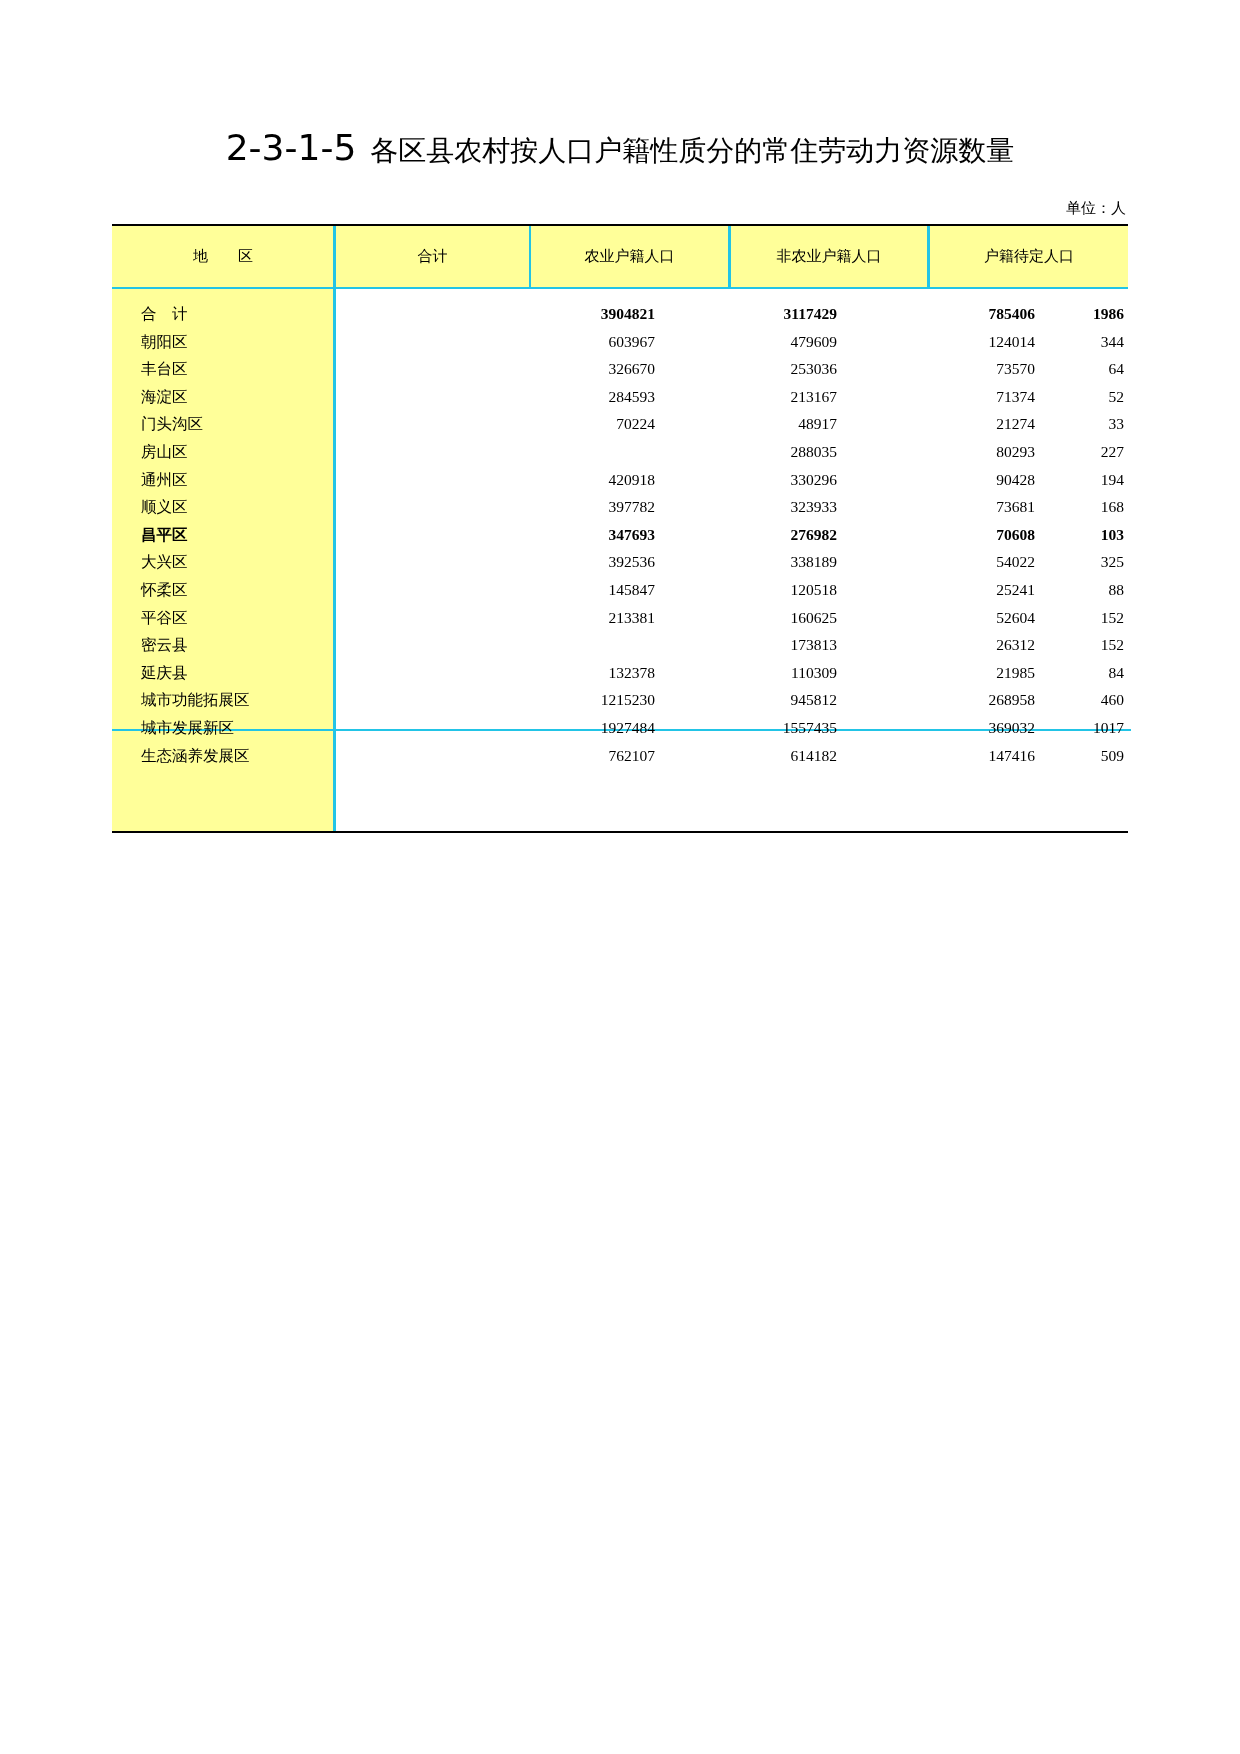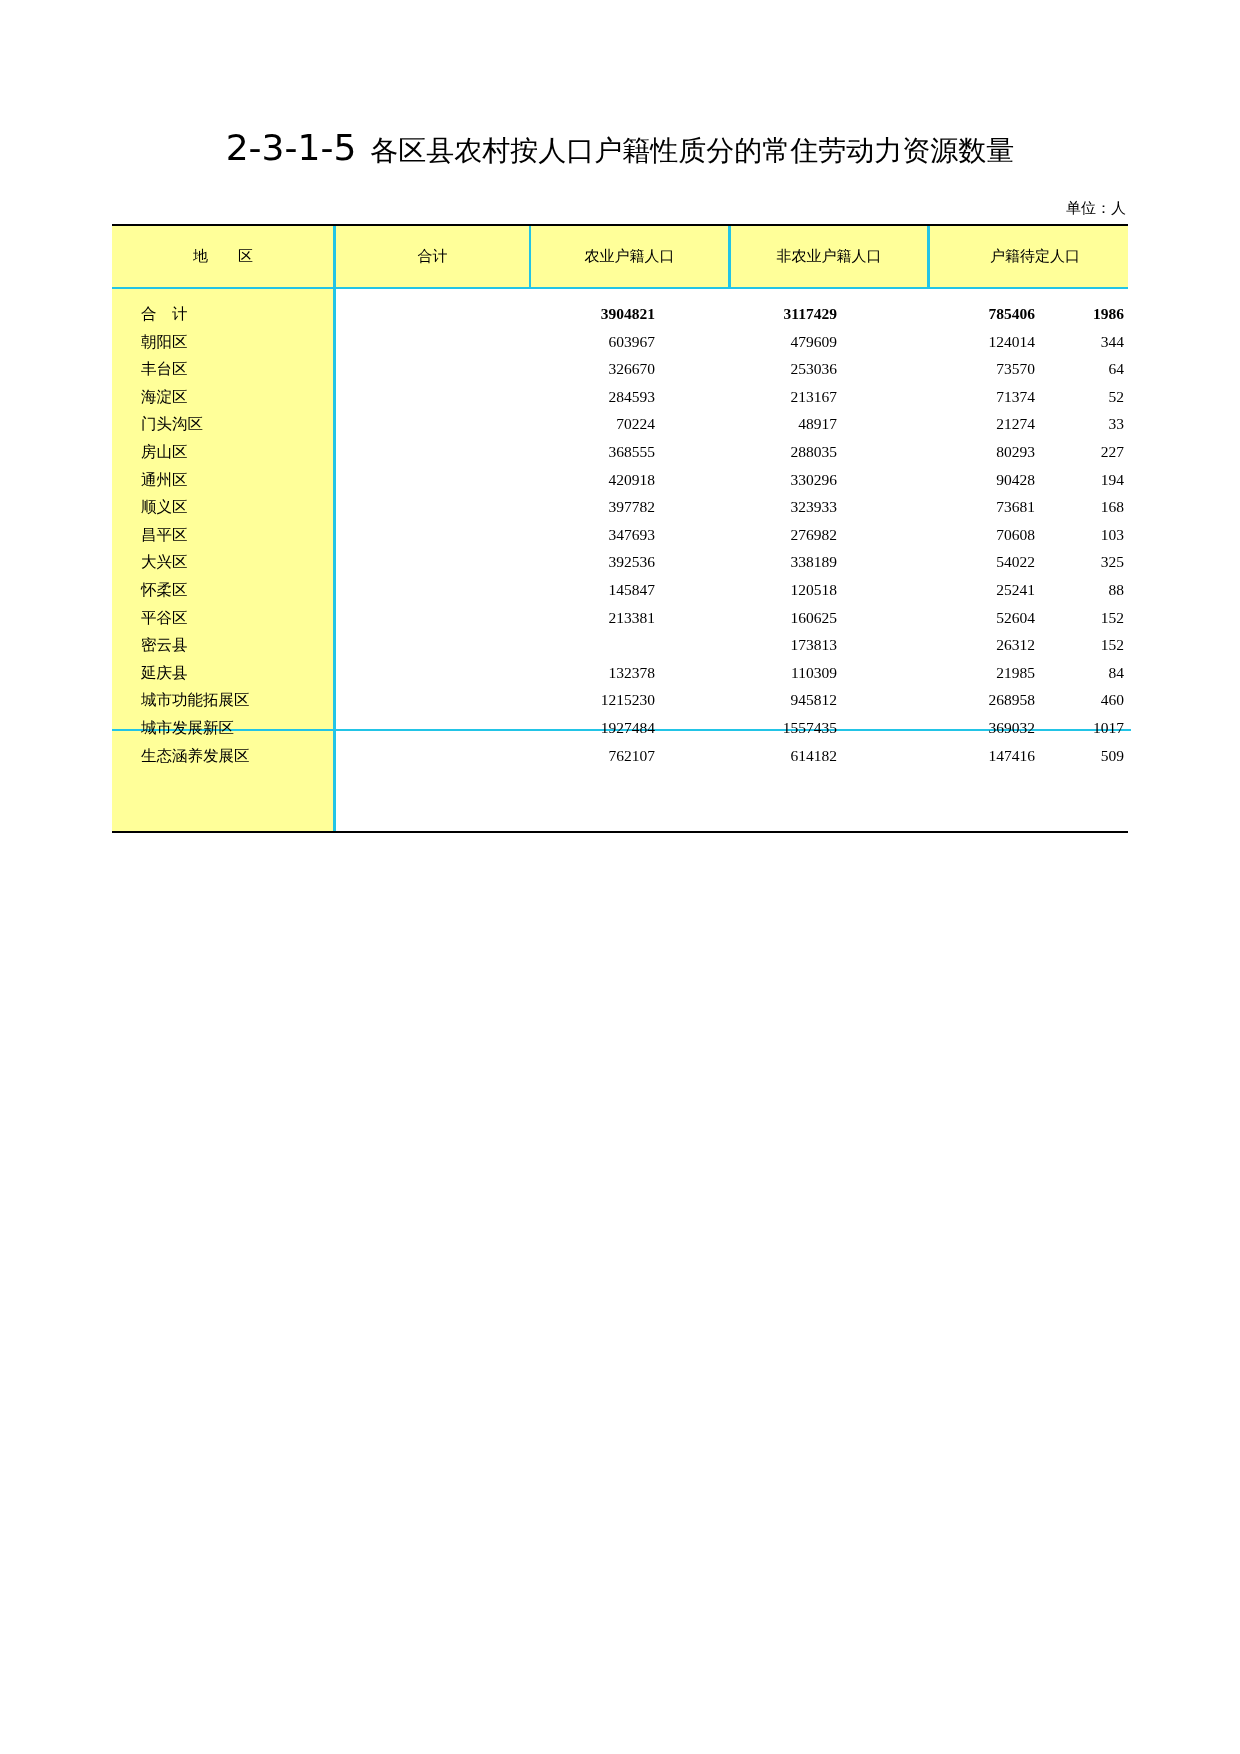--- a/index.html
+++ b/index.html
@@ -170,21 +170,21 @@
   <div class="col-divider" style="left:417px;width:2px;"></div>
   <div class="col-divider" style="left:616px;width:3px;"></div>
   <div class="col-divider" style="left:815px;width:3px;"></div>
   <div class="section-line"></div>
   <div class="bottom-border"></div>
 
   <div class="hcell region" style="left:0;width:222px;">地　　区</div>
   <div class="hcell" style="left:224px;width:193px;">合计</div>
   <div class="hcell" style="left:419px;width:197px;">农业户籍人口</div>
   <div class="hcell" style="left:619px;width:196px;">非农业户籍人口</div>
-  <div class="hcell" style="left:818px;width:198px;padding-left:6px;">户籍待定人口</div>
+  <div class="hcell" style="left:818px;width:198px;">户籍待定人口</div>
 
   <div id="rows">
       <div class="row bold" style="top: 74px;">
     <span class="label">合　计</span>
     <span class="num n1">3904821</span>
     <span class="num n2">3117429</span>
     <span class="num n3">785406</span>
     <span class="num n4">1986</span>
   </div>
       <div class="row" style="top: 101.6px;">
@@ -210,40 +210,39 @@
   </div>
       <div class="row" style="top: 184.4px;">
     <span class="label">门头沟区</span>
     <span class="num n1">70224</span>
     <span class="num n2">48917</span>
     <span class="num n3">21274</span>
     <span class="num n4">33</span>
   </div>
       <div class="row" style="top: 212px;">
     <span class="label">房山区</span>
-    <span class="num n1">368555</span>
     <span class="num n2">288035</span>
     <span class="num n3">80293</span>
     <span class="num n4">227</span>
   </div>
       <div class="row" style="top: 239.6px;">
     <span class="label">通州区</span>
     <span class="num n1">420918</span>
     <span class="num n2">330296</span>
     <span class="num n3">90428</span>
     <span class="num n4">194</span>
   </div>
       <div class="row" style="top: 267.2px;">
     <span class="label">顺义区</span>
     <span class="num n1">397782</span>
     <span class="num n2">323933</span>
     <span class="num n3">73681</span>
     <span class="num n4">168</span>
   </div>
-      <div class="row" style="top: 294.8px;">
+      <div class="row" style="top: 294.8px; font-weight: bold;">
     <span class="label">昌平区</span>
     <span class="num n1">347693</span>
     <span class="num n2">276982</span>
     <span class="num n3">70608</span>
     <span class="num n4">103</span>
   </div>
       <div class="row" style="top: 322.4px;">
     <span class="label">大兴区</span>
     <span class="num n1">392536</span>
     <span class="num n2">338189</span>

